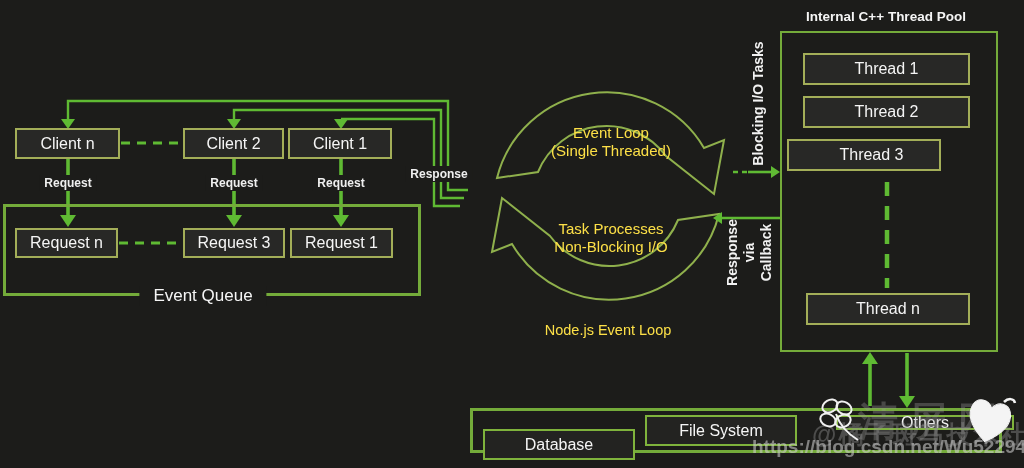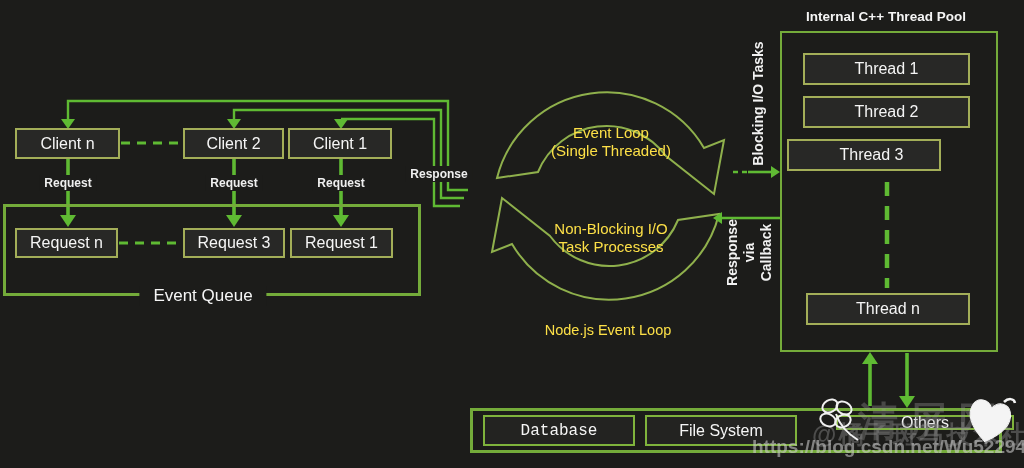--- a/index.html
+++ b/index.html
@@ -127,22 +127,22 @@
 <div class="node-box" style="left:290px;top:228px;width:103px;height:30px;">
   <span>Request 1</span>
 </div>
 <div class="queue-caption" style="left:203px;top:296px;">Event Queue</div>
 
 <div class="center-text" style="left:611px;top:124px;">
   <div>Event Loop</div>
   <div>(Single Threaded)</div>
 </div>
 <div class="center-text" style="left:611px;top:220px;">
+  <div>Task Processes</div>
   <div>Non-Blocking I/O</div>
-  <div>Task Processes</div>
 </div>
 <div class="center-text" style="left:608px;top:321px;font-size:14.5px;">Node.js Event Loop</div>
 
 <div class="rot-wrap" style="left:693px;top:38px;width:130px;height:130px;">
   <div class="rot-label rot" style="width:130px;">Blocking I/O Tasks</div>
 </div>
 <div class="rot-wrap" style="left:706px;top:212px;width:86px;height:80px;">
   <div class="rot-label rot" style="width:86px;">
     <div>Response</div>
     <div>via</div>
@@ -159,21 +159,21 @@
   <span>Thread 2</span>
 </div>
 <div class="node-box" style="left:787px;top:139px;width:154px;height:32px;padding-left:15px;">
   <span>Thread 3</span>
 </div>
 <div class="node-box" style="left:806px;top:293px;width:164px;height:32px;">
   <span>Thread n</span>
 </div>
 
 <div class="big-box" style="left:470px;top:408px;width:532px;height:45px;"></div>
-<div class="resource-box" style="left:483px;top:415px;width:152px;height:31px;font-family:Liberation Mono, monospace;">
+<div class="resource-box" style="left:483px;top:429px;width:152px;height:31px;">
   <span>Database</span>
 </div>
 <div class="resource-box" style="left:645px;top:415px;width:152px;height:31px;">
   <span>File System</span>
 </div>
 <div class="resource-box" style="left:836px;top:415px;width:178px;height:15px;">
   <span>Others</span>
 </div>
 
 <div class="wm-site" style="left:858px;top:394px;">清屏网</div>

